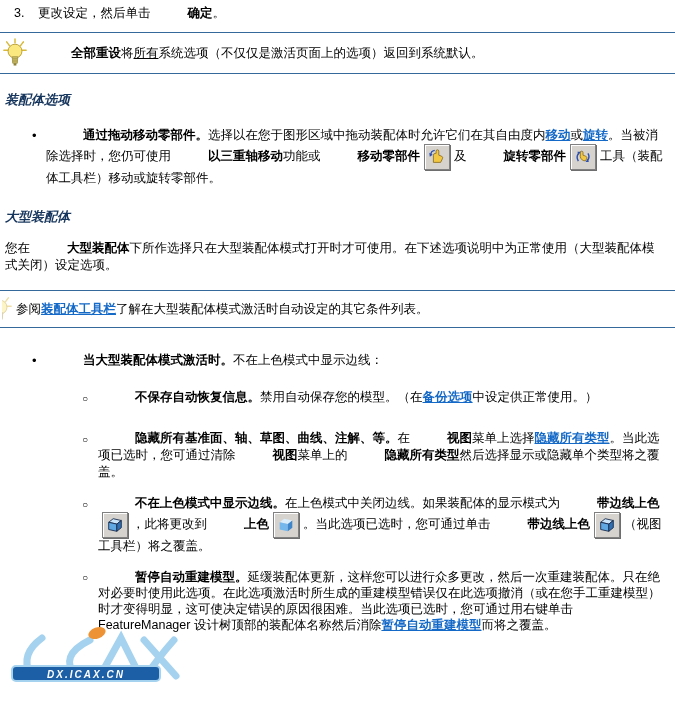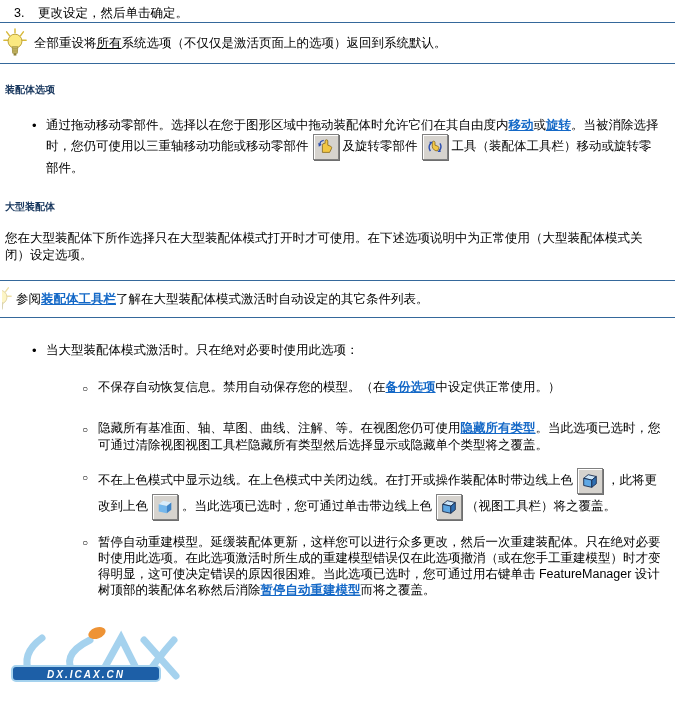--- a/index.html
+++ b/index.html
@@ -10,49 +10,49 @@
     font-size:12.5px;line-height:17px;
   }
   .content{position:relative;z-index:1;}
   
   .step{padding:5px 10px 0 14px;}
   .stepnum{display:inline-block;width:24px;color:#000;}
   
   .note{
     display:flex;align-items:center;
     border-top:1px solid #35689b;border-bottom:1px solid #35689b;
-    padding:3px 10px 3px 2px;min-height:34px;margin-top:0;
+    padding:3px 10px 3px 2px;min-height:34px;margin-top:10px;
   }
   .note .bulbbox{flex:none;width:32px;display:flex;justify-content:flex-start;}
   .note2{margin-top:16px;min-height:28px;}
   .note2 .bulbbox{width:14px;overflow:hidden;}
   .note2 .bulbbox svg{margin-left:-15px;opacity:.45;}
   
   h2{
     margin:4px 0 0 5px;padding:0;
-    font-size:10px;font-weight:bold;color:#17365d;line-height:19px;
+    font-size:13px;font-weight:bold;color:#17365d;line-height:19px;font-style:italic;
   }
   h2.hassembly{margin-top:16px;}
   h2.hlarge{margin-top:20px;}
   .intro{margin:14px 10px 0 5px;}
   
   ul{list-style:none;margin:0;padding:0;}
   ul.l1{padding:0 12px 0 46px;margin-top:18px;}
   ul.l1 > li{position:relative;}
   ul.l1 > li::before{content:"•";position:absolute;left:-14px;top:0;font-size:13px;}
   ul.l1 > li + li{margin-top:20px;}
   li.gap24{margin-top:24px !important;}
   ul.l2{padding:0 0 0 52px;margin-top:20px;}
   ul.l2 > li{position:relative;}
   ul.l2 > li::before{content:"○";position:absolute;left:-16px;top:1px;font-size:10px;}
   li.sub2{margin-top:24px;}
   li.sub3{margin-top:14px;}
   li.sub4{margin-top:14px;line-height:16px;}
   
-  .b{font-weight:normal;}
+  .b{font-weight:bold;padding-left:37px;}
   .u{text-decoration:underline;}
   a.lnk{color:#1569c7;font-weight:bold;text-decoration:underline;cursor:pointer;}
   
   .btn-icon{
     display:inline-flex;align-items:center;justify-content:center;
     width:24px;height:24px;vertical-align:middle;margin:0 4px;
     background:#d6d3ce;border:1px solid #808080;
     box-shadow:inset 1px 1px 0 #ffffff, 1px 1px 0 #6e6e6e;
   }
   
@@ -125,25 +125,25 @@
           <path d="M11 20 L17 20 L16.5 27 L11.5 27 Z" fill="#cdbd6a" stroke="#9a8c3c" stroke-width="0.8"></path>
           <line x1="11.3" y1="22.3" x2="16.8" y2="22.3" stroke="#9a8c3c" stroke-width="0.8"></line>
           <line x1="11.4" y1="24.6" x2="16.7" y2="24.6" stroke="#9a8c3c" stroke-width="0.8"></line>
           <rect x="12.5" y="27" width="3" height="2.5" fill="#8f8234"></rect>
         </svg>
       </span>
     <span><span>参阅</span><a class="lnk" href="#">装配体工具栏</a><span>了解在大型装配体模式激活时自动设定的其它条件列表。</span></span>
   </div>
 
   <ul class="l1">
-    <li class="gap24"><span><span class="b">当大型装配体模式激活时。</span><span>只在绝对必要时使用此选项：</span></span>
+    <li class="gap24"><span><span class="b">当大型装配体模式激活时。</span><span>不在上色模式中显示边线：</span></span>
       <ul class="l2">
         <li><span><span class="b">不保存自动恢复信息。</span><span>禁用自动保存您的模型。（在</span><a class="lnk" href="#">备份选项</a><span>中设定供正常使用。）</span></span></li>
-        <li class="sub2"><span><span class="b">隐藏所有基准面、轴、草图、曲线、注解、等。</span><span>在</span><span class="b">视图</span><span>您仍可使用</span><a class="lnk" href="#">隐藏所有类型</a><span>。当此选项已选时，您可通过清除</span><span class="b">视图</span><span>视图工具栏</span><span class="b">隐藏所有类型</span><span>然后选择显示或隐藏单个类型将之覆盖。</span></span></li>
-        <li class="sub3"><span><span class="b">不在上色模式中显示边线。</span><span>在上色模式中关闭边线。在打开或操作装配体时</span><span class="b">带边线上色</span><span class="btn-icon">
+        <li class="sub2"><span><span class="b">隐藏所有基准面、轴、草图、曲线、注解、等。</span><span>在</span><span class="b">视图</span><span>菜单上选择</span><a class="lnk" href="#">隐藏所有类型</a><span>。当此选项已选时，您可通过清除</span><span class="b">视图</span><span>菜单上的</span><span class="b">隐藏所有类型</span><span>然后选择显示或隐藏单个类型将之覆盖。</span></span></li>
+        <li class="sub3"><span><span class="b">不在上色模式中显示边线。</span><span>在上色模式中关闭边线。如果装配体的显示模式为</span><span class="b">带边线上色</span><span class="btn-icon">
                 <svg viewBox="0 0 20 20" width="18" height="18">
                   <polygon points="3,7 8,3 17,5 12,9" fill="#cbe6fa" stroke="#1a2c4e" stroke-width="1" stroke-linejoin="round"></polygon>
                   <polygon points="3,7 12,9 12,17 3,15" fill="#5fa8e4" stroke="#1a2c4e" stroke-width="1" stroke-linejoin="round"></polygon>
                   <polygon points="12,9 17,5 17,13 12,17" fill="#2f6fb2" stroke="#1a2c4e" stroke-width="1" stroke-linejoin="round"></polygon>
                 </svg>
               </span><span>，此将更改到</span><span class="b">上色</span><span class="btn-icon">
                 <svg viewBox="0 0 20 20" width="18" height="18">
                   <polygon points="3,7 8,3 17,5 12,9" fill="#d8ecfb"></polygon>
                   <polygon points="3,7 12,9 12,17 3,15" fill="#74b7ec"></polygon>
                   <polygon points="12,9 17,5 17,13 12,17" fill="#3f85c9"></polygon>

